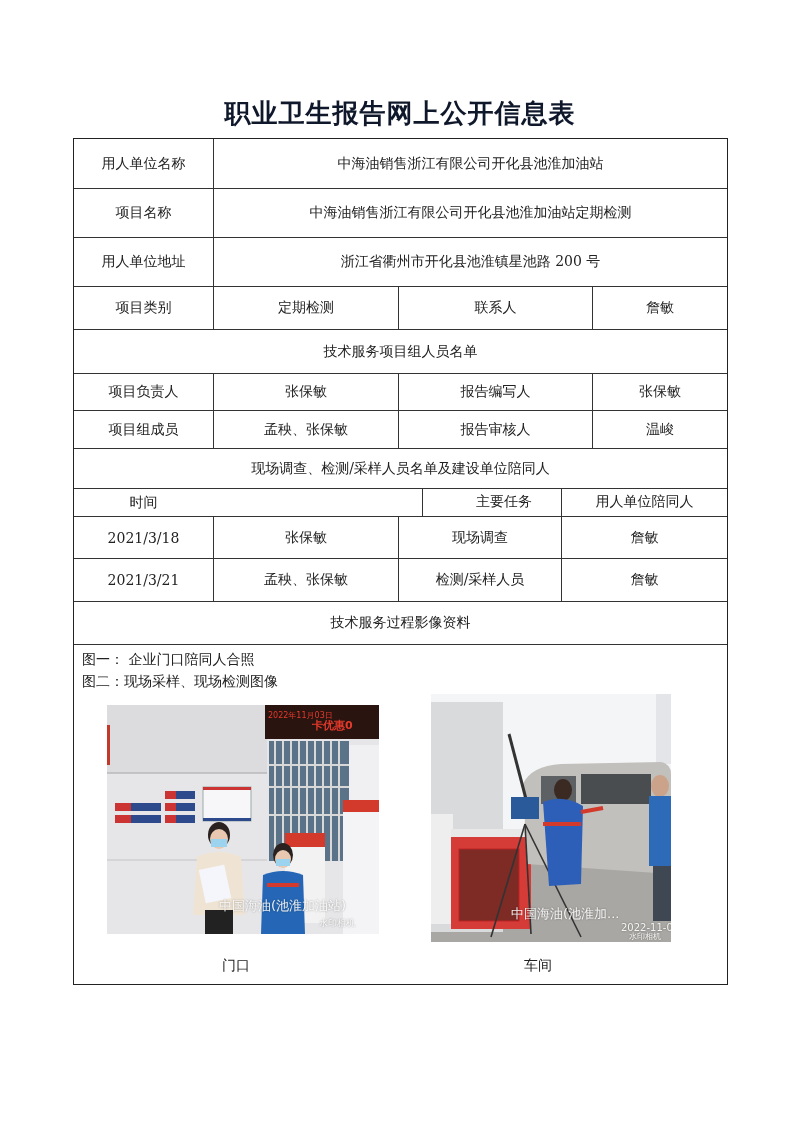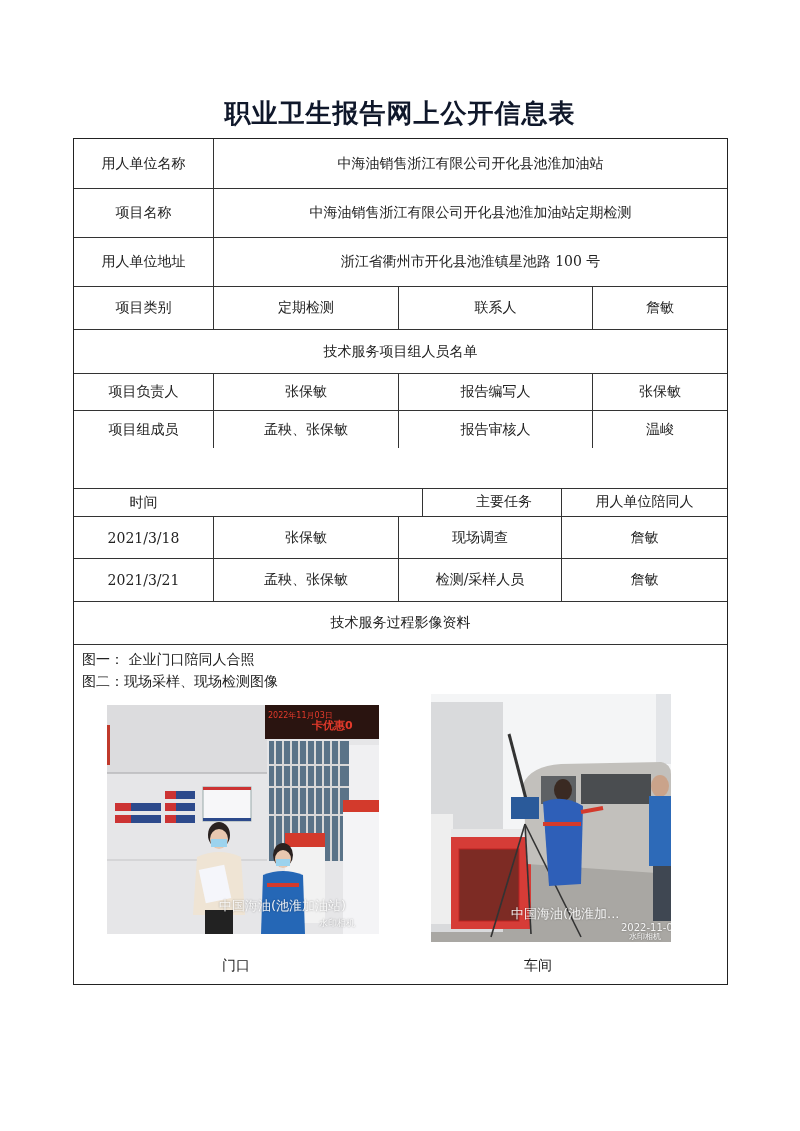--- a/index.html
+++ b/index.html
@@ -33,21 +33,21 @@
     <div class="cell bl" style="left:139px;right:0;">中海油销售浙江有限公司开化县池淮加油站</div>
   </div>
 
   <div class="row" style="top:49px;height:49px;">
     <div class="cell" style="left:0;width:139px;">项目名称</div>
     <div class="cell bl" style="left:139px;right:0;">中海油销售浙江有限公司开化县池淮加油站定期检测</div>
   </div>
 
   <div class="row" style="top:98px;height:49px;">
     <div class="cell" style="left:0;width:139px;">用人单位地址</div>
-    <div class="cell bl" style="left:139px;right:0;">浙江省衢州市开化县池淮镇星池路 100 号</div>
+    <div class="cell bl" style="left:139px;right:0;">浙江省衢州市开化县池淮镇星池路 200 号</div>
   </div>
 
   <div class="row" style="top:147px;height:43px;">
     <div class="cell" style="left:0;width:139px;">项目类别</div>
     <div class="cell bl" style="left:139px;width:185px;">定期检测</div>
     <div class="cell bl" style="left:324px;width:194px;">联系人</div>
     <div class="cell bl" style="left:518px;right:0;">詹敏</div>
   </div>
 
   <div class="row" style="top:190px;height:44px;">
@@ -61,20 +61,23 @@
     <div class="cell bl" style="left:518px;right:0;">张保敏</div>
   </div>
 
   <div class="row" style="top:271px;height:38px;">
     <div class="cell" style="left:0;width:139px;">项目组成员</div>
     <div class="cell bl" style="left:139px;width:185px;">孟秧、张保敏</div>
     <div class="cell bl" style="left:324px;width:194px;">报告审核人</div>
     <div class="cell bl" style="left:518px;right:0;">温峻</div>
   </div>
 
+  <div class="row" style="top:309px;height:40px;">
+    <div class="cell" style="left:0;right:0;">现场调查、检测/采样人员名单及建设单位陪同人</div>
+  </div>
 
   <div class="row" style="top:349px;height:28px;">
     <div class="cell" style="left:0;width:139px;">时间</div>
     <div class="cell bl top" style="left:324px;width:163px;margin-left:24px;">主要任务</div>
     <div class="cell bl top" style="left:487px;right:0;">用人单位陪同人</div>
   </div>
 
   <div class="row" style="top:377px;height:42px;">
     <div class="cell" style="left:0;width:139px;">2021/3/18</div>
     <div class="cell bl" style="left:139px;width:185px;">张保敏</div>

